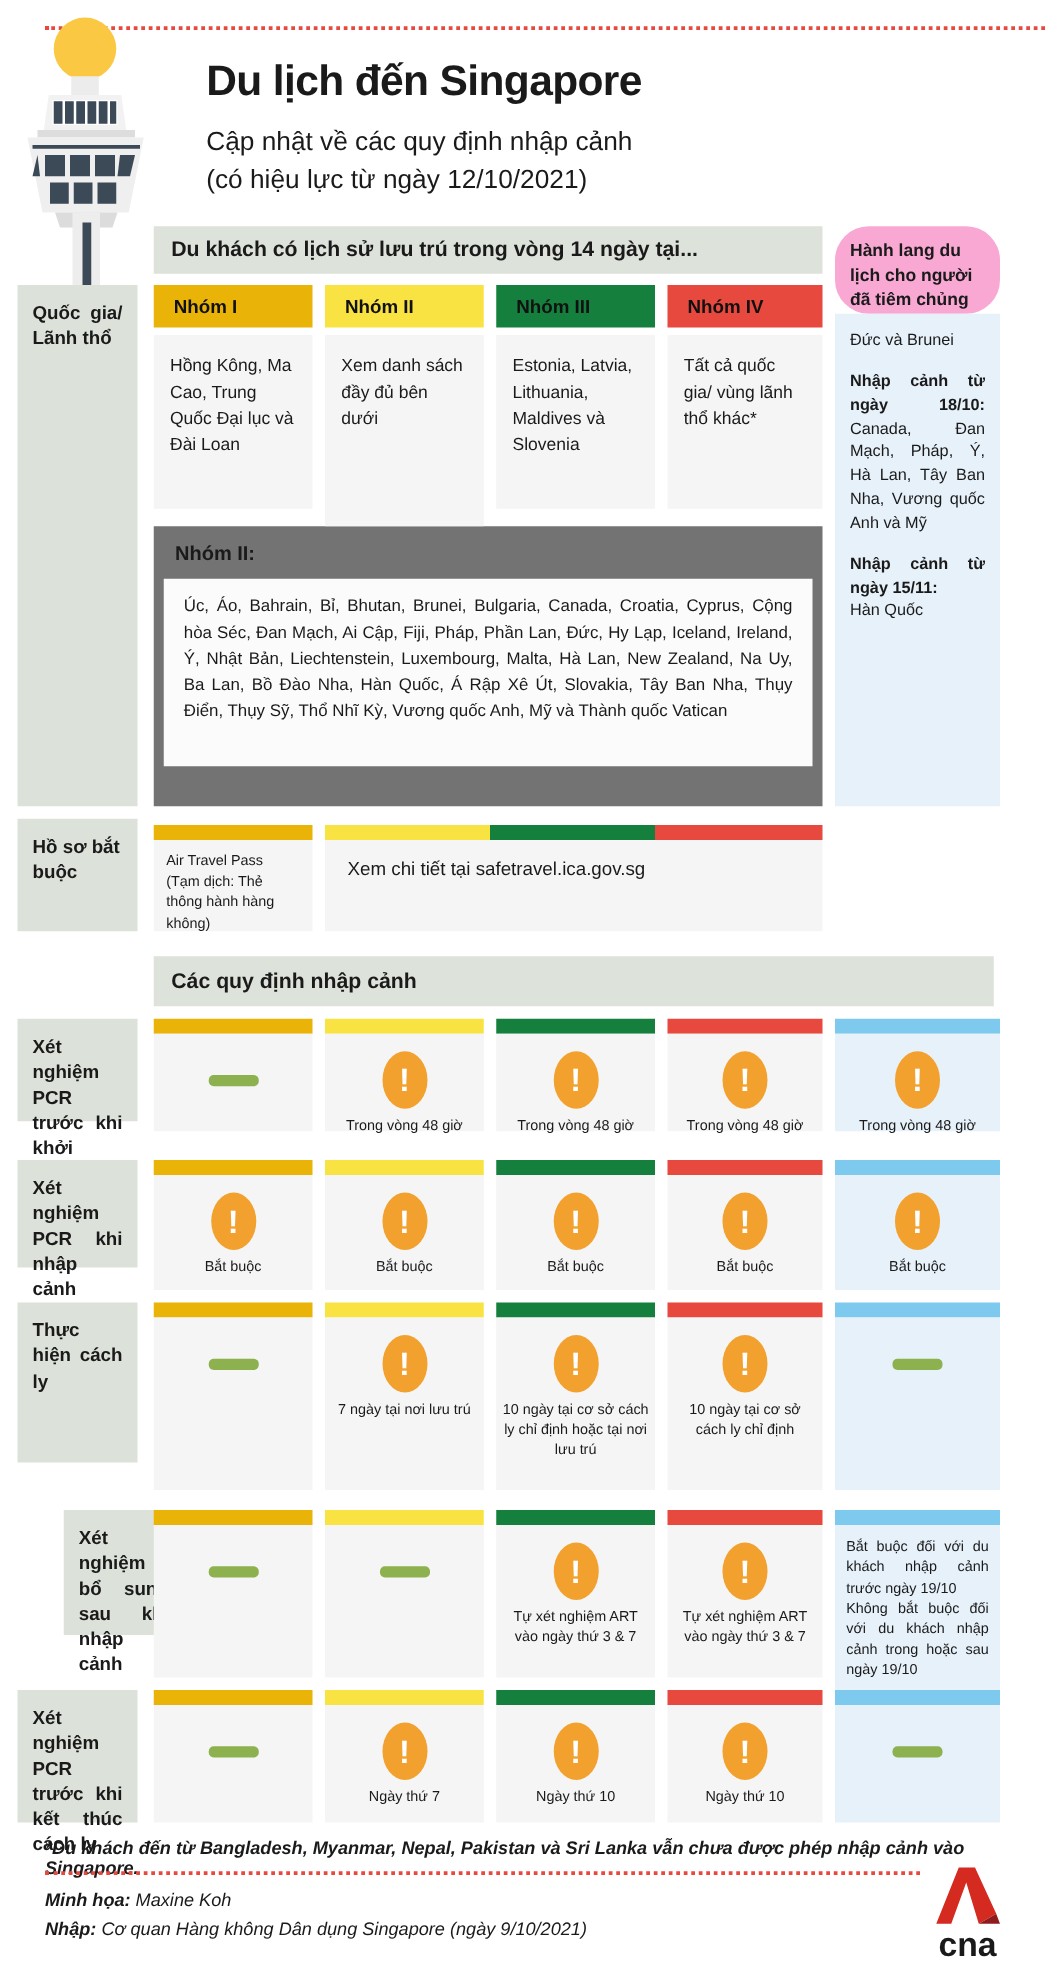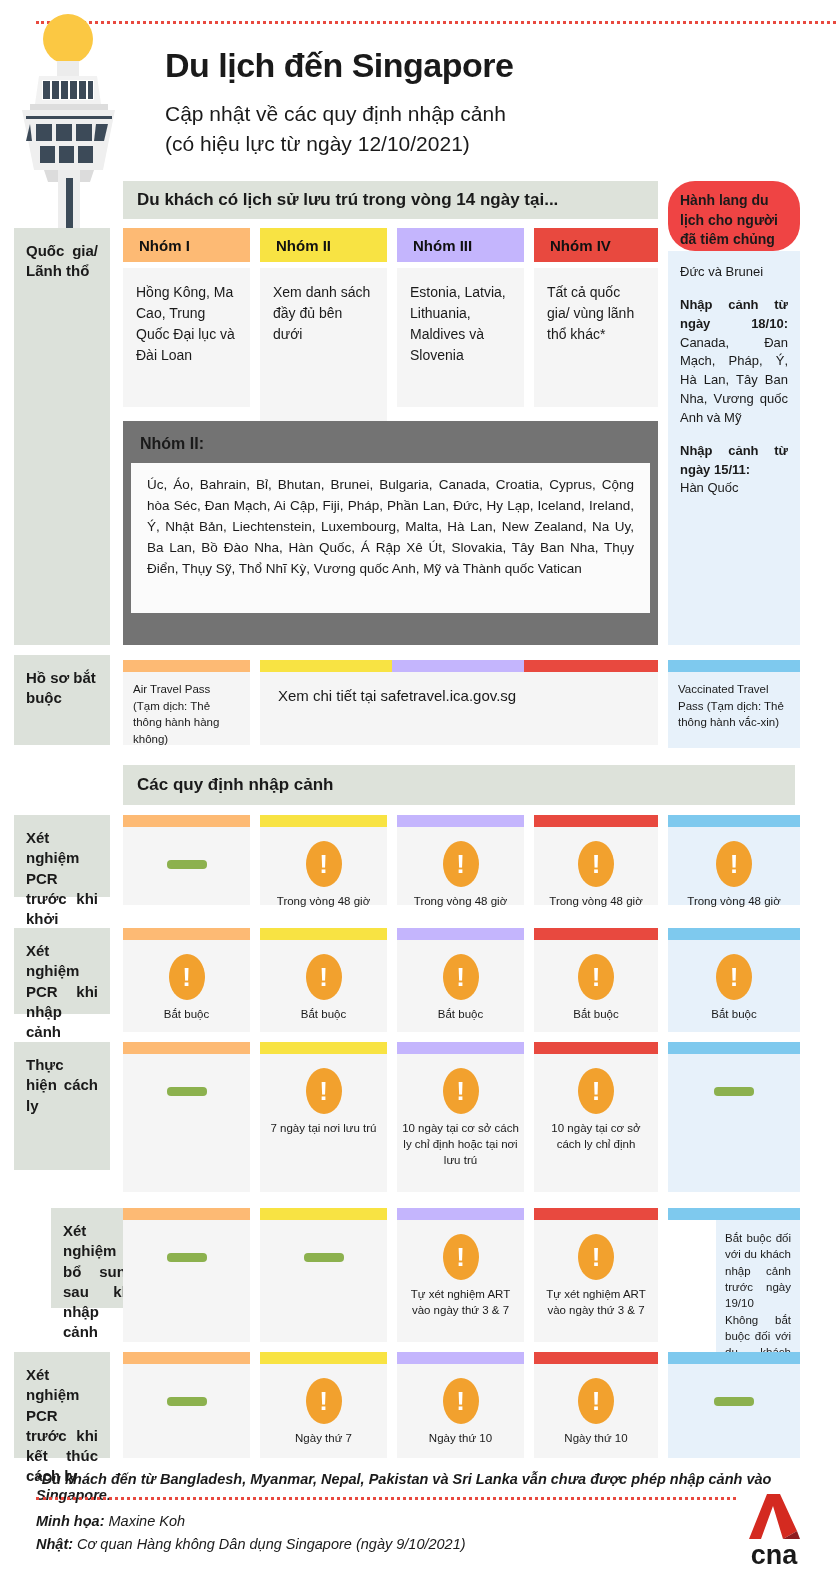--- a/index.html
+++ b/index.html
@@ -17,29 +17,29 @@
   .just{text-align:justify;}
   
   .title{font-size:34px;font-weight:bold;letter-spacing:-.5px;}
   .subtitle{font-size:21px;line-height:1.45;margin-top:14px;}
   
   .secbar{background:#dde2da;font-weight:bold;font-size:17px;display:flex;align-items:center;padding-left:14px;box-sizing:border-box;}
   .sidelabel{background:#dce1da;font-weight:bold;font-size:15px;padding:13px 12px;box-sizing:border-box;line-height:1.35;}
   
   .gbar{height:34px;display:flex;align-items:center;padding-left:16px;box-sizing:border-box;font-weight:bold;font-size:15px;color:#111;}
   .gbody{background:#f5f5f5;padding:14px 13px;box-sizing:border-box;font-size:14px;line-height:1.5;}
-  .bg-green{background:#fdba74;} .bg-yellow{background:#f8e343;}
-  .bg-orange{background:#c4b5fd;} .bg-red{background:#e8493f;}
+  .bg-green{background:#eab308;} .bg-yellow{background:#f8e343;}
+  .bg-orange{background:#15803d;} .bg-red{background:#e8493f;}
   .bg-blue{background:#7ec9ee;}
   
   .g2panel{background:#737373;box-sizing:border-box;}
   .g2head{font-weight:bold;font-size:16px;padding:14px 0 10px 17px;}
   .g2inner{background:#fbfbfb;margin:0 8px;padding:12px 16px;font-size:13.5px;line-height:1.55;box-sizing:border-box;min-height:150px;}
   
-  .vtlhead{background:#ef4444;font-weight:bold;font-size:14px;padding:10px 12px;box-sizing:border-box;line-height:1.4;border-radius:27px;}
+  .vtlhead{background:#f9a8d4;font-weight:bold;font-size:14px;padding:10px 12px;box-sizing:border-box;line-height:1.4;border-radius:27px;}
   .vtlbody{background:#e7f1fa;font-size:13px;padding:12px;box-sizing:border-box;line-height:1.45;}
   .vtlbody p{margin:0 0 14px 0;}
   .vtlbody b{font-weight:bold;}
   
   .bar12{height:12px;}
   .cellbody{background:#f5f5f5;box-sizing:border-box;display:flex;flex-direction:column;align-items:center;padding-top:12px;}
   .cellbody.blue{background:#e7f1fa;}
   .iconzone{height:50px;display:flex;align-items:center;justify-content:center;flex:0 0 auto;}
   .alert-icon{width:36px;height:46px;border-radius:50%;background:#f2a12e;color:#fff;font-weight:bold;font-size:26px;display:flex;align-items:center;justify-content:center;}
   .dash-icon{width:40px;height:9px;border-radius:4px;background:#8cb14e;}
@@ -140,24 +140,20 @@
 
   <div class="abs sidelabel x-label" style="top:655px;height:90px;">Hồ sơ bắt buộc</div>
   <div class="abs" style="left:260px;top:660px;width:398px;">
     <div style="display:flex;">
       <div class="bar12 bg-yellow" style="width:132px;"></div>
       <div class="bar12 bg-orange" style="width:132px;"></div>
       <div class="bar12 bg-red" style="width:134px;"></div>
     </div>
     <div class="bigtext" style="height:73px;">Xem chi tiết tại safetravel.ica.gov.sg</div>
   </div>
-  <div class="abs x-c5" style="top:660px;">
-    <div class="bar12 bg-blue"></div>
-    <div class="smalltext blue" style="height:76px;">Vaccinated Travel Pass (Tạm dịch: Thẻ thông hành vắc-xin)</div>
-  </div>
 
   <div class="abs secbar" style="left:123px;top:765px;width:672px;height:40px;">Các quy định nhập cảnh</div>
 
   <div class="abs" style="top:815px;left:0;width:836px;">
     <div class="abs sidelabel x-label just" style="top:0;height:82px;">Xét nghiệm PCR trước khi khởi hành</div>
     <div class="abs x-c1" style="top:0;">
         <div class="bar12 bg-green"></div>
       <div class="cellbody" style="height:78px;">
           <div class="iconzone">
             <div class="dash-icon"></div>
@@ -329,21 +325,21 @@
         <div class="bar12 bg-red"></div>
       <div class="cellbody" style="height:122px;">
           <div class="iconzone">
             <div class="alert-icon">!</div>
           </div>
           <div class="caption">Tự xét nghiệm ART vào ngày thứ 3 &amp; 7</div>
         </div>
       </div>
     <div class="abs x-c5" style="top:0;">
         <div class="bar12 bg-blue"></div>
-      <div class="cellbody blue textonly" style="height:136px;margin-left:48px;">
+      <div class="cellbody blue textonly" style="height:136px;">
         <p>Bắt buộc đối với du khách nhập cảnh trước ngày 19/10</p>
         <p>Không bắt buộc đối với du khách nhập cảnh trong hoặc sau ngày 19/10</p>
       </div>
       </div>
   </div>
 
   <div class="abs" style="top:1352px;left:0;width:836px;">
     <div class="abs sidelabel x-label just" style="top:0;height:106px;">Xét nghiệm PCR trước khi kết thúc cách ly</div>
     <div class="abs x-c1" style="top:0;">
         <div class="bar12 bg-green"></div>
@@ -389,21 +385,21 @@
         </div>
       </div>
   </div>
 
   <div class="abs footnote" style="left:36px;top:1471px;width:760px;">*Du khách đến từ Bangladesh, Myanmar, Nepal, Pakistan và Sri Lanka vẫn chưa được phép nhập cảnh vào Singapore.</div>
 
   <div class="dotted" style="top:1497px;left:36px;width:700px;"></div>
 
   <div class="abs credits" style="left:36px;top:1510px;width:640px;">
     <div><b>Minh họa:</b><span> Maxine Koh</span></div>
-    <div><b>Nhật:</b><span> Cơ quan Hàng không Dân dụng Singapore (ngày 9/10/2021)</span></div>
+    <div><b>Nhập:</b><span> Cơ quan Hàng không Dân dụng Singapore (ngày 9/10/2021)</span></div>
   </div>
 
   <div class="abs" style="left:744px;top:1492px;width:60px;text-align:center;">
     <svg width="54" height="48" viewBox="0 0 54 48" xmlns="http://www.w3.org/2000/svg">
       <polygon points="2,47 20,2 33,2 50,39 36,47 26,14 14,47" fill="#d42a20"></polygon>
       <polygon points="36,47 50,39 53,47" fill="#8e1b1f"></polygon>
     </svg>
     <div class="cna-text" style="font-size:27px;color:#1a1a1a;line-height:.8;margin-top:1px;">cna</div>
   </div>
 

